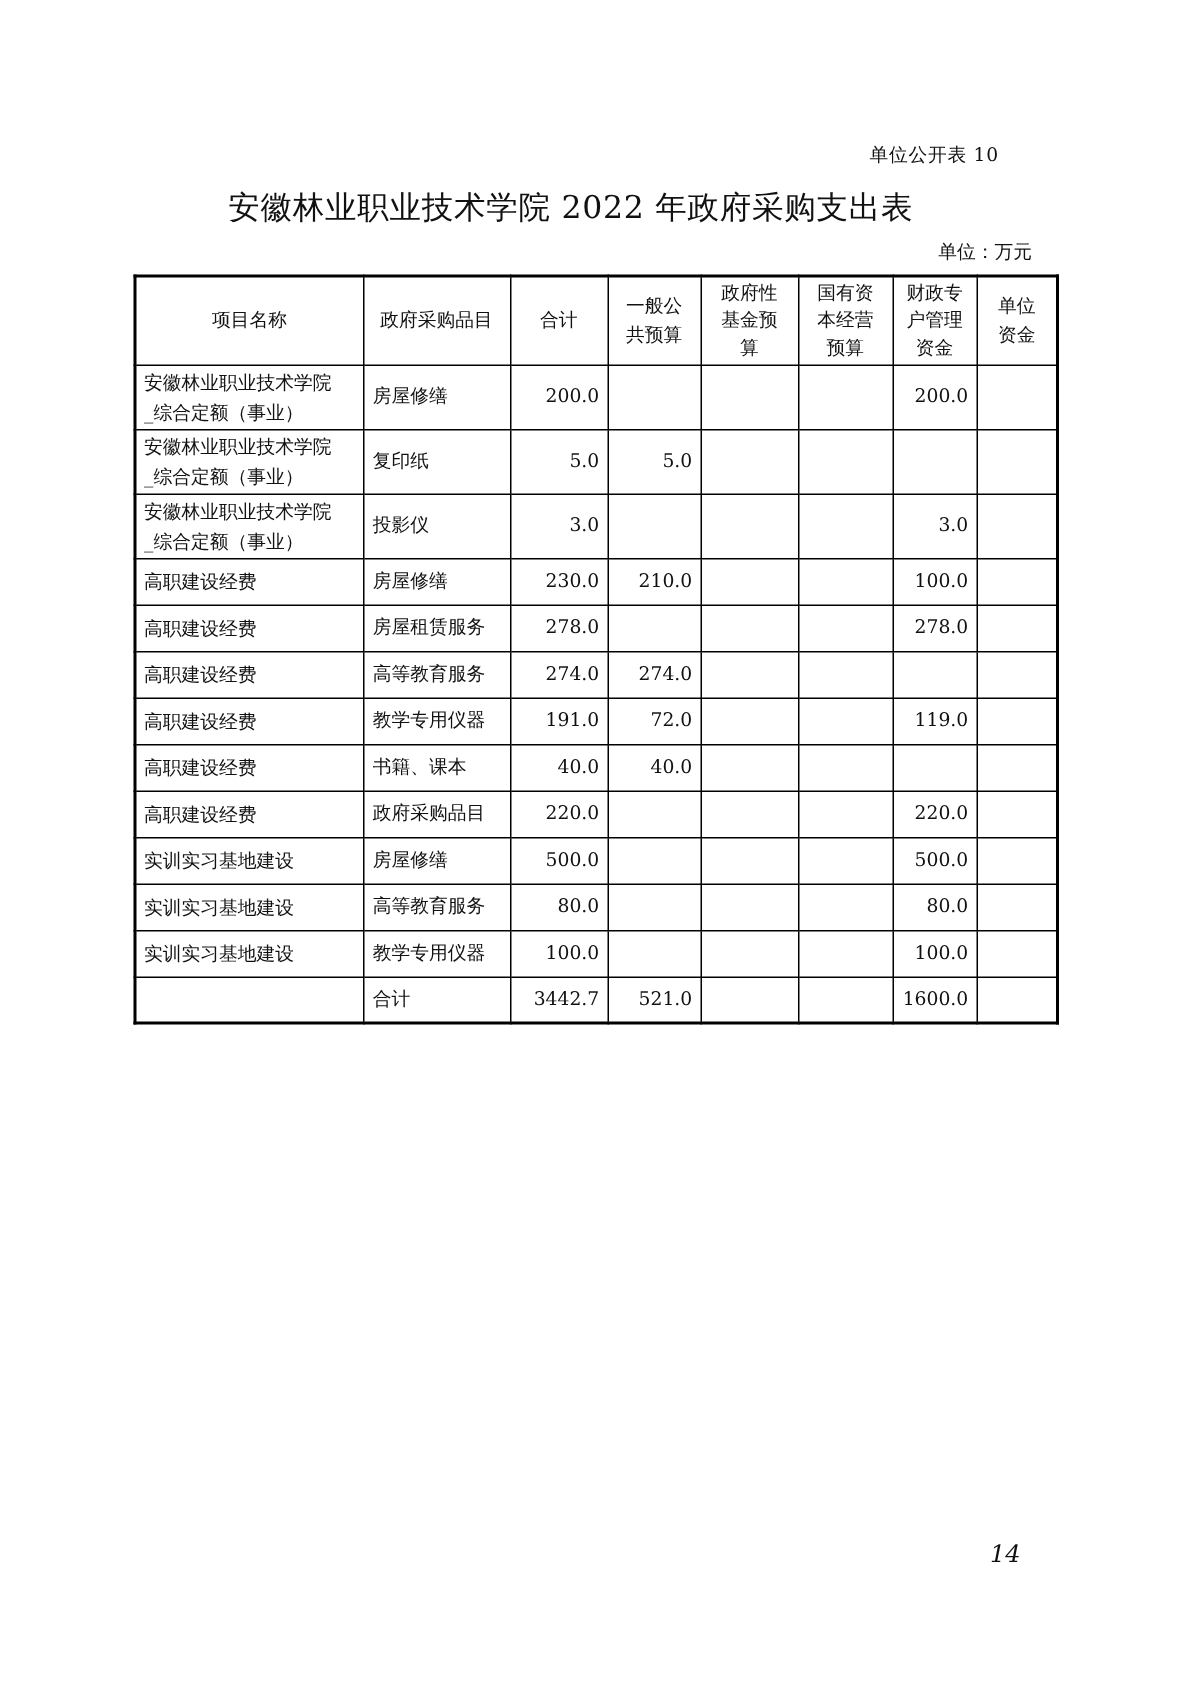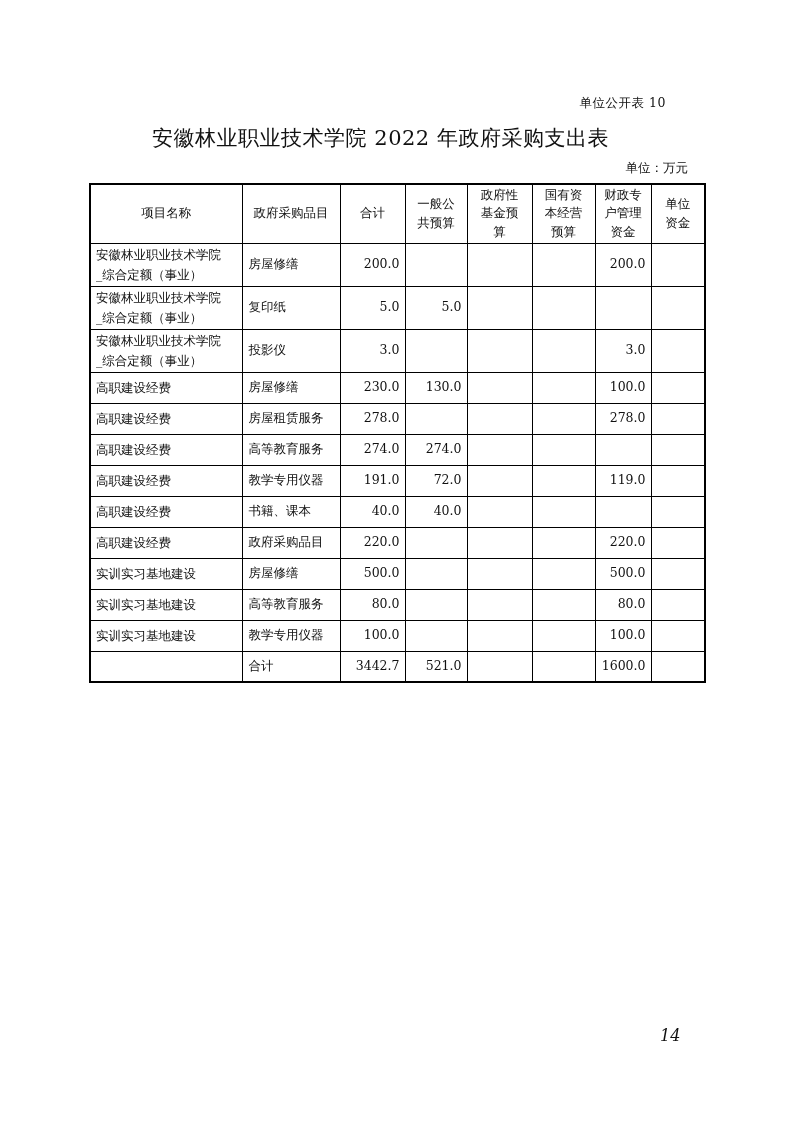--- a/index.html
+++ b/index.html
@@ -142,21 +142,21 @@
         <td class="ar"></td>
         <td class="ar"></td>
         <td class="ar"></td>
         <td class="ar">3.0</td>
         <td class="ar"></td>
       </tr>
       <tr class="row-std">
         <td class="al c0">高职建设经费</td>
         <td class="al">房屋修缮</td>
         <td class="ar">230.0</td>
-        <td class="ar">130.0</td>
+        <td class="ar">210.0</td>
         <td class="ar"></td>
         <td class="ar"></td>
         <td class="ar">100.0</td>
         <td class="ar"></td>
       </tr>
       <tr class="row-std">
         <td class="al c0">高职建设经费</td>
         <td class="al">房屋租赁服务</td>
         <td class="ar">278.0</td>
         <td class="ar"></td>

